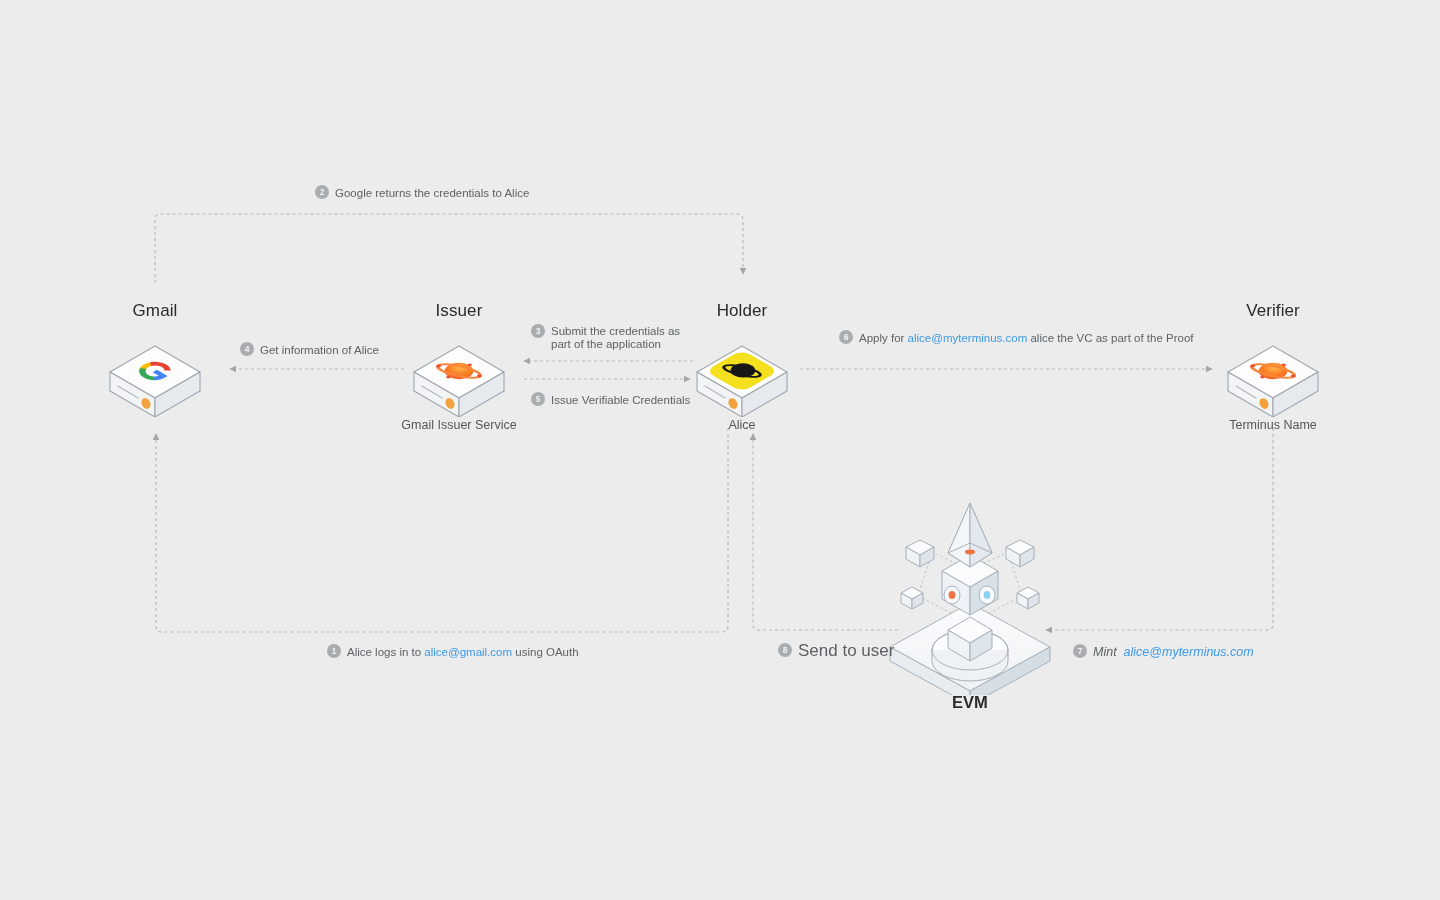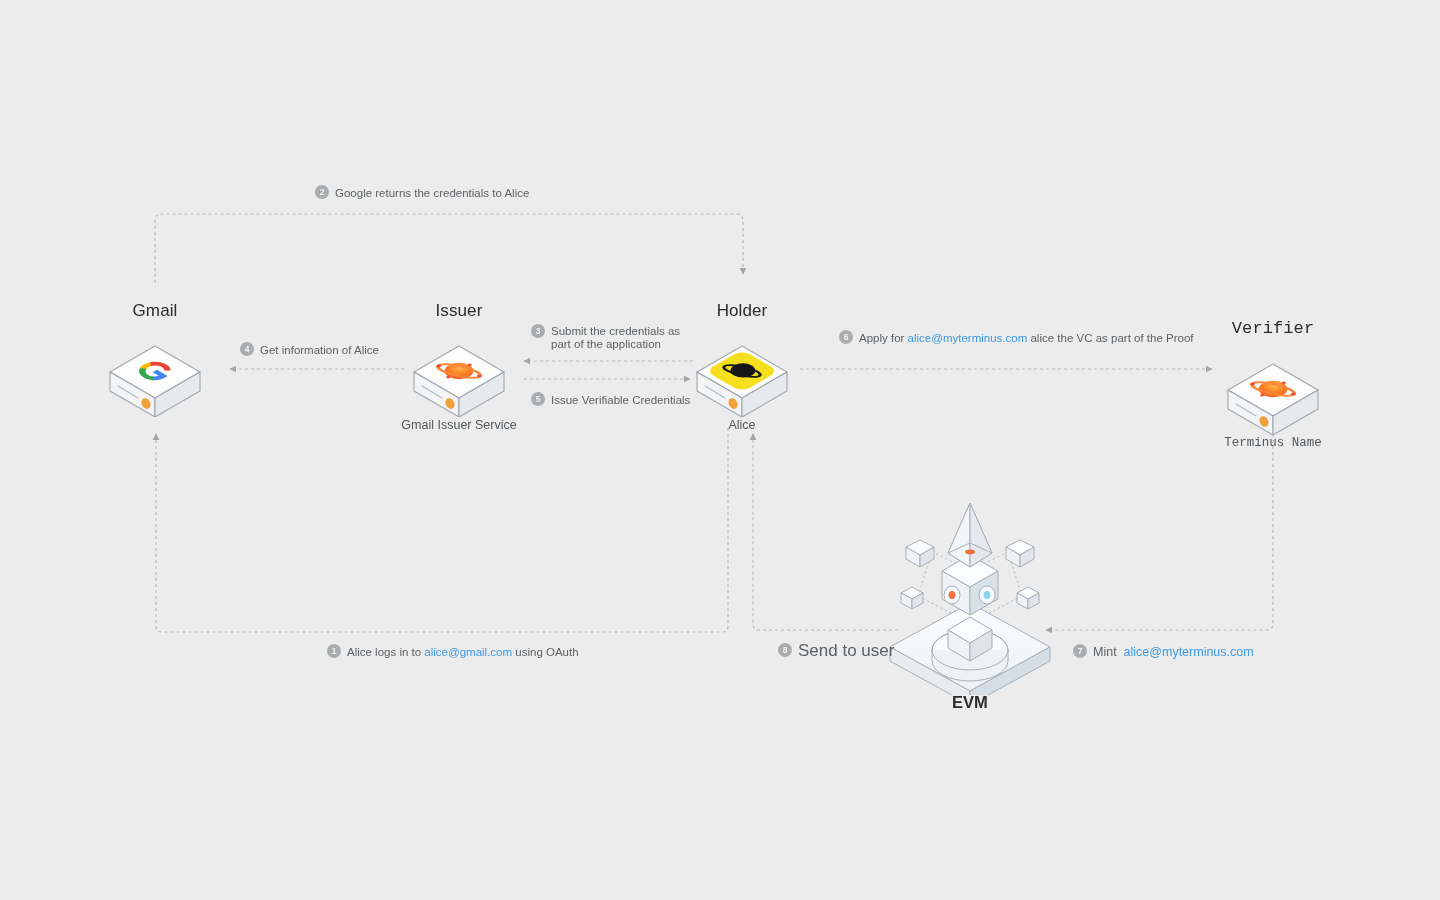--- a/index.html
+++ b/index.html
@@ -207,21 +207,21 @@
           <circle cx="0" cy="-1" r="9.5" fill="#171717"></circle>
           <g transform="rotate(-22)">
             <ellipse cx="0" cy="0" rx="15" ry="5.6" fill="none" stroke="#171717" stroke-width="2.4"></ellipse>
           </g>
         </g>
       </svg>
     </div>
     <div class="node-caption" style="margin-top:6px;">Alice</div>
   </div>
 
-  <div class="node" style="left:1173px; top:316px;font-family:Liberation Mono, monospace;">
+  <div class="node" style="left:1173px; top:298px;">
     <div class="node-title">Verifier</div>
     <div class="node-art" style="margin-top:22px;">
       <svg width="100" height="76" viewBox="0 0 100 76">
         <g stroke="#9fa6ad" stroke-width="1.1" stroke-linejoin="round">
           <path d="M50 5 L95 31 L50 57 L5 31 Z" fill="#fdfdfd"></path>
           <path d="M5 31 L5 50 L50 76 L50 57 Z" fill="#f2f4f6"></path>
           <path d="M95 31 L95 50 L50 76 L50 57 Z" fill="#e6eaee"></path>
         </g>
         <line x1="13" y1="45" x2="33" y2="57" stroke="#b2b8be" stroke-width="1.1" stroke-linecap="round"></line>
         <ellipse cx="41" cy="62.5" rx="4.2" ry="5.6" fill="#f2a23c" transform="rotate(-28 41 62.5)"></ellipse>
@@ -374,19 +374,19 @@
     </span>
   </div>
 
   <div class="step" style="left:778px; top:643px;">
     <span class="badge">8</span>
     <span class="step-text" style="font-size:17px;">Send to user</span>
   </div>
 
   <div class="step" style="left:1073px; top:644px;">
     <span class="badge">7</span>
-    <span class="step-text" style="font-size:12.5px;">
+    <span class="step-text" style="font-size:12.5px;font-style:italic;">
       <span>Mint</span>
       &nbsp;<span class="mail">alice@myterminus.com</span>
     </span>
   </div>
 
 </div>
 
 </body></html>

